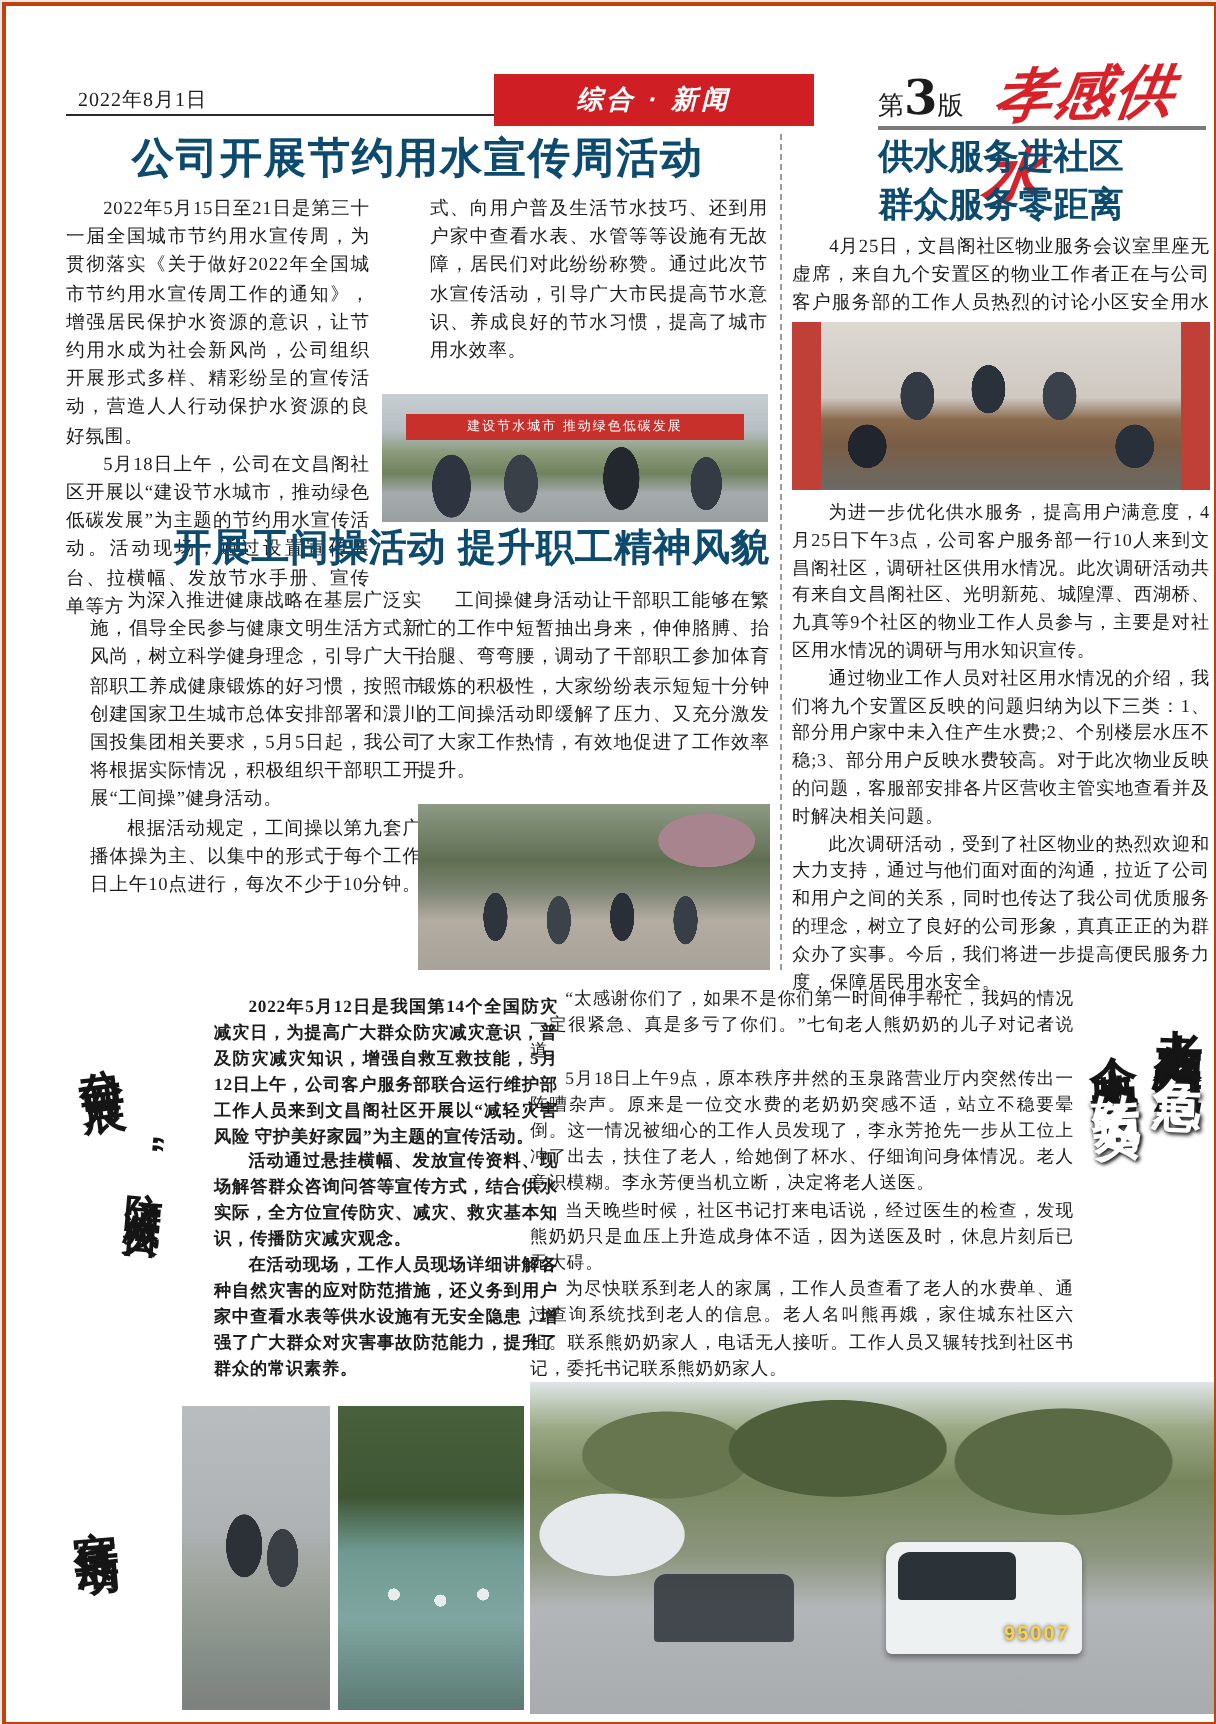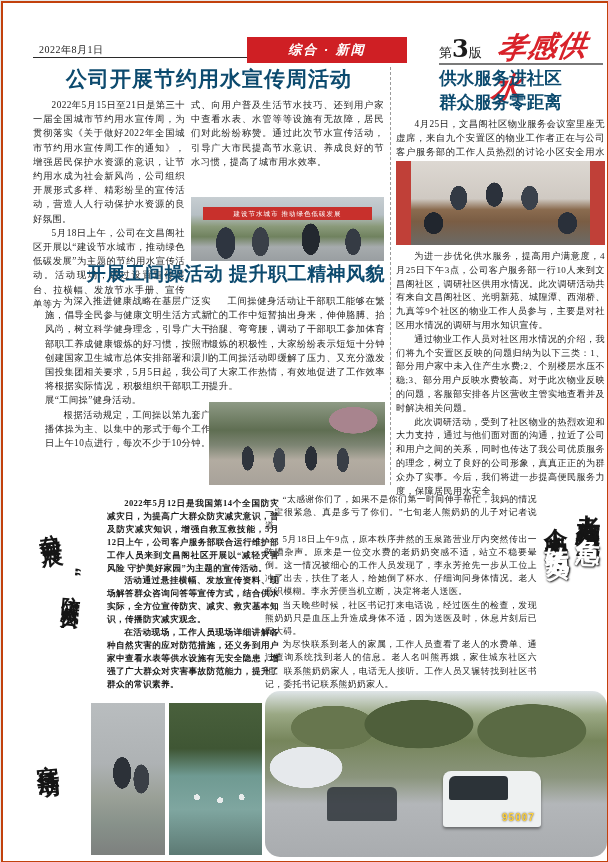--- a/index.html
+++ b/index.html
@@ -16,21 +16,21 @@
         font-style:italic;letter-spacing:2px;font-family:"Liberation Sans",sans-serif;}
   .pageno{left:436px;top:31px;font-size:13px;}
   .pageno b{font-size:24px;font-family:"DejaVu Serif",serif;}
   .masthead{left:492px;top:24px;font-size:29px;color:#d8222a;font-weight:bold;
         font-style:italic;font-family:"DejaVu Serif",serif;transform:skewX(-10deg) rotate(-2deg);
         letter-spacing:1px;}
   
   .divider{left:387px;top:64px;height:418px;width:0;border-left:1px dashed #9a9a9a;}
   p.body{margin:0;font-size:9.3px;line-height:14.2px;text-align:justify;
         text-indent:2em;letter-spacing:.4px;}
-  p.noindent{text-indent:0;}
+  p.noindent{text-indent:0;margin-left:24px;}
   .htitle{font-family:"Liberation Sans",sans-serif;font-weight:bold;color:#0c4a6e;
         text-align:center;}
   
   .a1-title{left:30px;top:62px;width:352px;font-size:21px;letter-spacing:1px;}
   .a1-c1{left:30px;top:95px;width:152px;}
   .a1-c2{left:188px;top:95px;width:193px;}
   .a1-photo{left:188px;top:194px;width:193px;height:64px;}
   
   .a2-title{left:30px;top:258px;width:352px;font-size:19px;letter-spacing:.5px;text-align:right;}
   .a2-c1{left:30px;top:291px;width:166px;margin-left:12px;}
@@ -53,21 +53,21 @@
   .a4-text p{font-size:8.6px;line-height:12.9px;}
   .a4-photo1{left:88px;top:700px;width:74px;height:152px;}
   .a4-photo2{left:166px;top:700px;width:93px;height:152px;}
   
   .a5-text{left:262px;top:490px;width:272px;z-index:3;}
   .a5-text p{font-size:8.8px;line-height:13.2px;}
   .a5-titles{left:534px;top:492px;width:70px;height:340px;z-index:5;}
   .a5-c1{right:2px;top:0;font-size:24px;letter-spacing:3px;transform:rotate(2deg);}
   .a5-c2{right:36px;top:14px;font-size:24px;letter-spacing:3px;transform:rotate(-3deg);}
   .on-photo{color:#fff;text-shadow:0 0 2px #222,1px 1px 2px #222;}
-  .a5-photo{left:262px;top:688px;width:342px;height:166px;z-index:1;border-radius:15px;}
+  .a5-photo{left:262px;top:688px;width:342px;height:166px;z-index:1;}
   
   .photo{overflow:hidden;}
   .p-booth{background:
       radial-gradient(ellipse 16px 26px at 18% 72%,#2e3540 0 60%,rgba(0,0,0,0) 61%),
       radial-gradient(ellipse 14px 24px at 36% 70%,#3a4048 0 60%,rgba(0,0,0,0) 61%),
       radial-gradient(ellipse 15px 26px at 62% 66%,#23282f 0 60%,rgba(0,0,0,0) 61%),
       radial-gradient(ellipse 13px 22px at 84% 70%,#353b44 0 60%,rgba(0,0,0,0) 61%),
       linear-gradient(180deg,#c7ced2 0%,#b6bfc4 28%,#8a9a7a 46%,#70825f 62%,#a6abad 78%,#999ea1 100%);}
   .p-banner{position:absolute;left:6%;top:16%;width:88%;height:13px;background:#c8302c;
       color:#fff;font-size:6.5px;line-height:13px;text-align:center;letter-spacing:1px;

